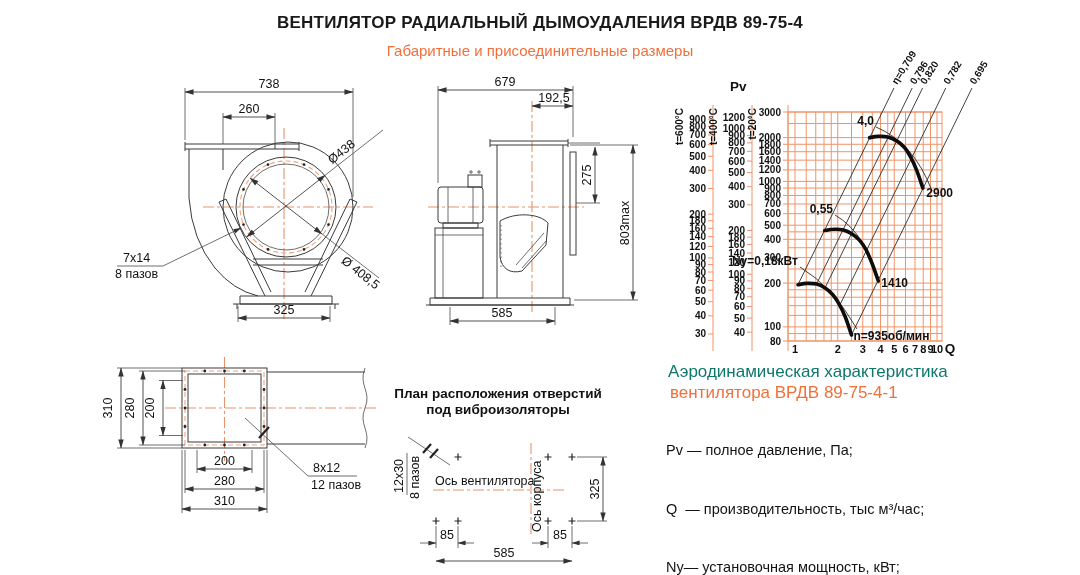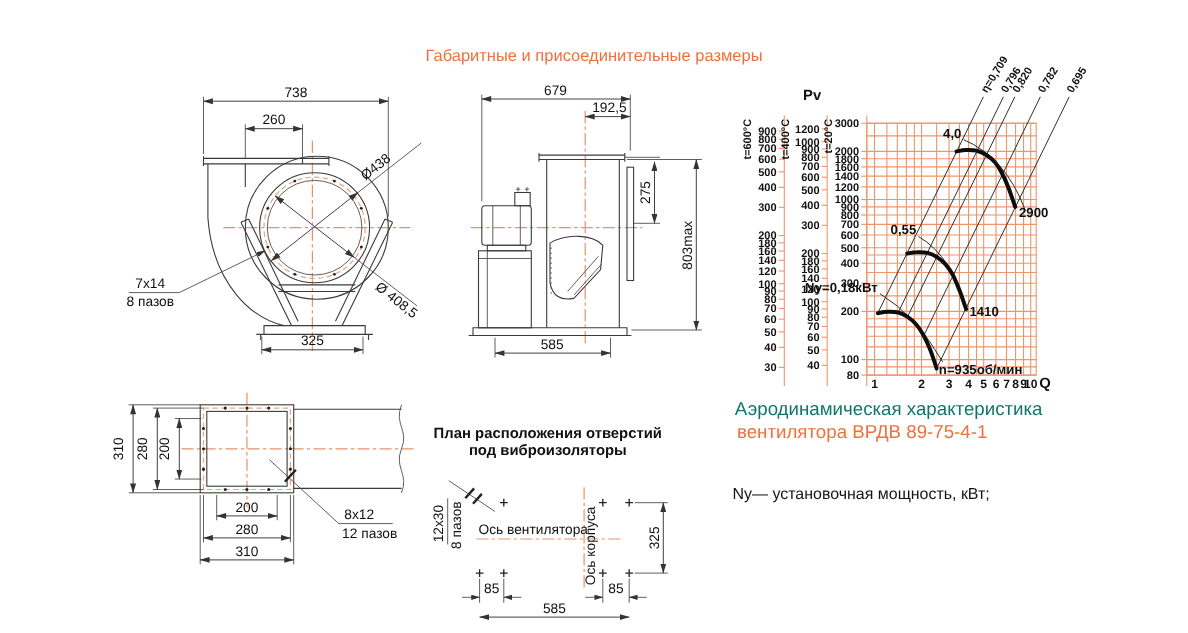--- a/index.html
+++ b/index.html
@@ -41,20 +41,21 @@
     <defs>
       <marker id="ae" markerWidth="11" markerHeight="8" refX="9.5" refY="3" orient="auto">
         <path d="M0,0 L10,3 L0,6 Z" fill="#333"></path>
       </marker>
       <marker id="as" markerWidth="11" markerHeight="8" refX="0.5" refY="3" orient="auto">
         <path d="M10,0 L0,3 L10,6 Z" fill="#333"></path>
       </marker>
     </defs>
   </svg>
 
+  <div class="title">ВЕНТИЛЯТОР РАДИАЛЬНЫЙ ДЫМОУДАЛЕНИЯ ВРДВ 89-75-4</div>
   <div class="subtitle">Габаритные и присоединительные размеры</div>
 
   <svg style="left:115px;top:70px" width="310" height="282" viewBox="0 0 310 282">
 
     <line class="cl" x1="88" y1="137" x2="258" y2="137"></line>
     <line class="cl" x1="169" y1="58" x2="169" y2="252"></line>
 
     <circle class="ln" cx="173" cy="137" r="65"></circle>
     <circle class="ln" cx="171" cy="137" r="50"></circle>
     <circle class="dsh" cx="171" cy="137" r="46"></circle>
@@ -453,18 +454,20 @@
         <text class="cx" x="260.5024363403841" y="278" text-anchor="middle">9</text>
         <text class="cx" x="267" y="278" text-anchor="middle">10</text>
         <text class="cbig" x="280" y="278" text-anchor="middle">Q</text>
       </g>
   </svg>
 
   <div class="cap1">Аэродинамическая характеристика</div>
   <div class="cap2">вентилятора  ВРДВ 89-75-4-1</div>
 
   <div class="legend">
+    <div>Pv — полное давление, Па;</div>
+    <div>Q  — производительность, тыс м³/час;</div>
     <div>Ny— установочная мощность, кВт;</div>
     
     
   </div>
 
 </div>
 
 </body></html>

